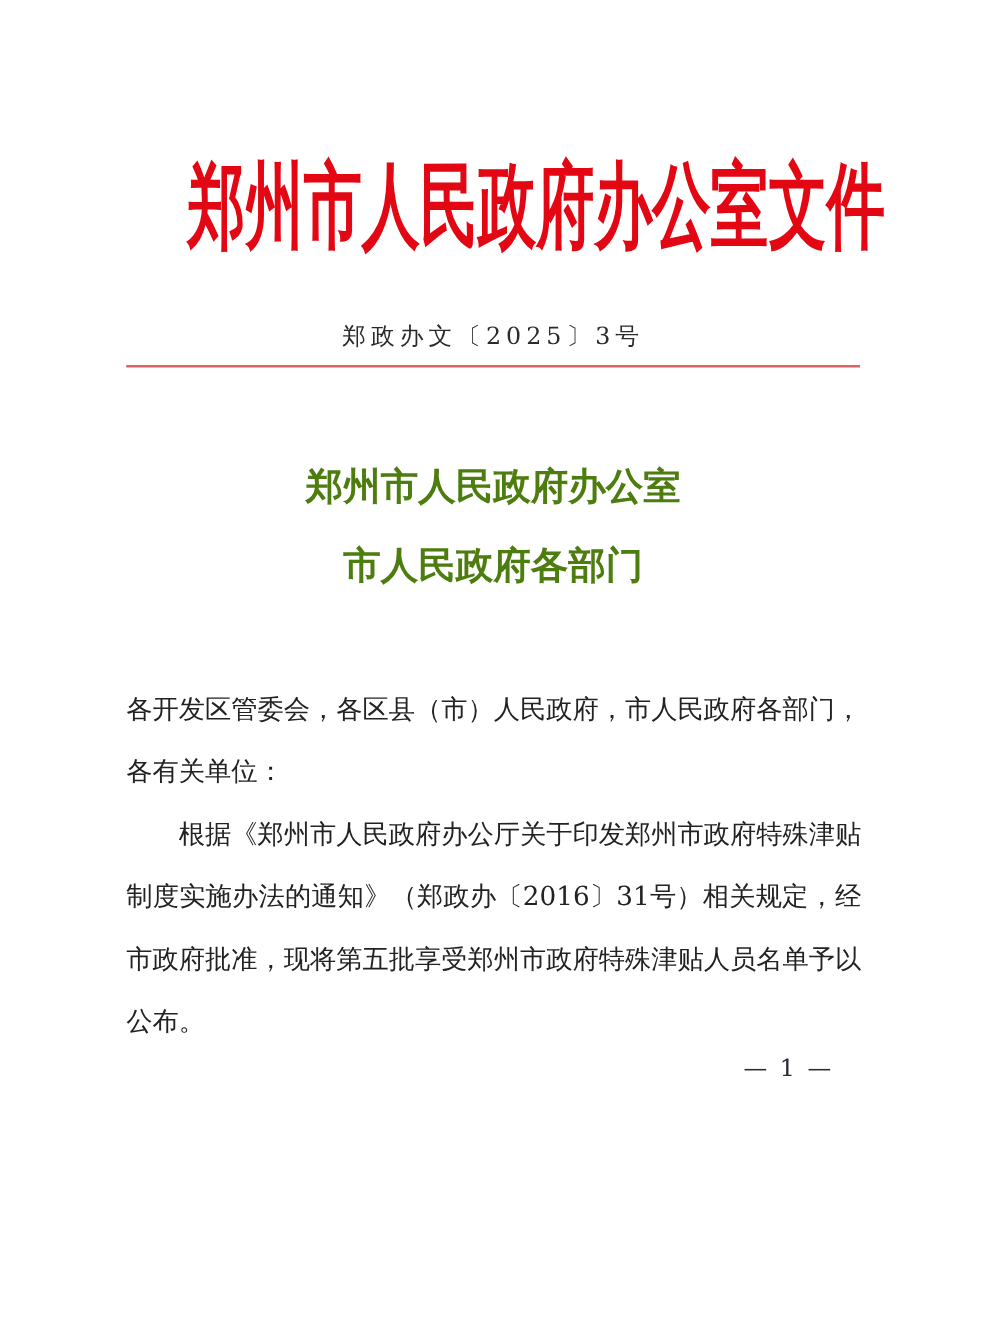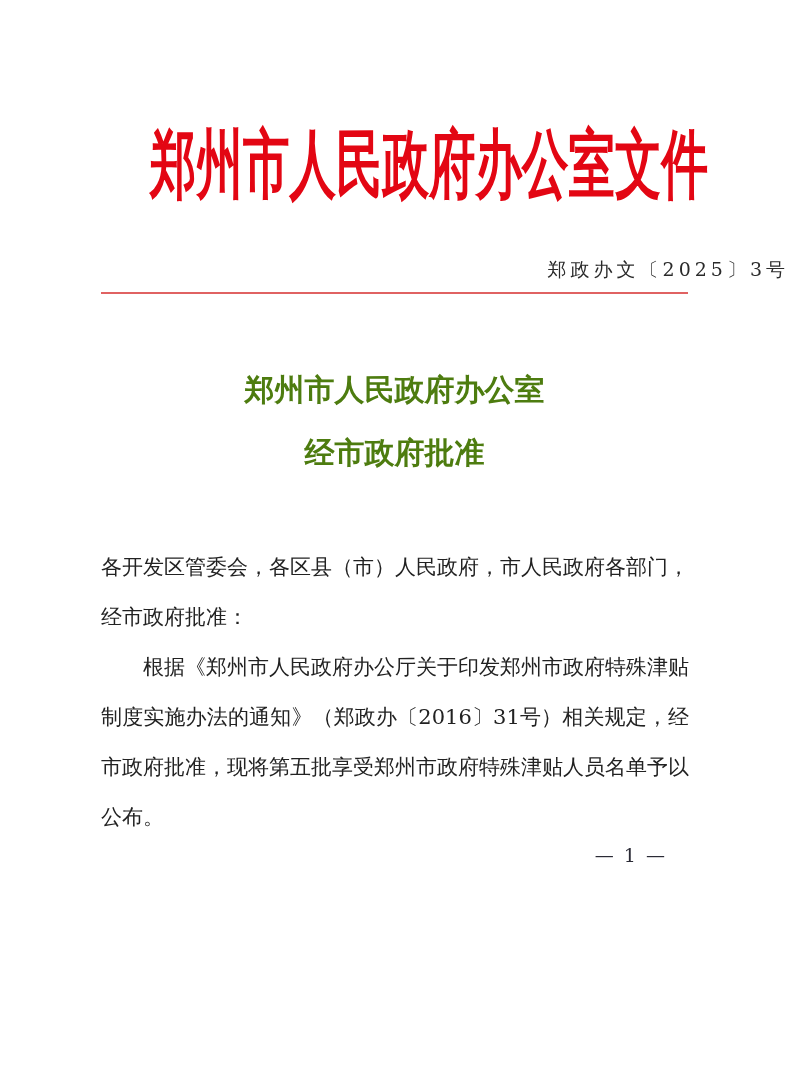--- a/index.html
+++ b/index.html
@@ -38,21 +38,21 @@
     transform: scaleX(0.62);
     transform-origin: 50% 50%;
     letter-spacing: 0;
   }
   
   .doc-number {
     position: absolute;
     top: 254px;
     left: 0;
     right: 0;
-    text-align: right;
+    text-align: center;
     font-size: 19px;
     line-height: 30px;
     letter-spacing: 4px;
     color: #2a2a2a;
   }
   
   .red-rule {
     position: absolute;
     top: 292px;
     left: 101px;
@@ -108,23 +108,23 @@
 <div class="page">
 
   <div class="header-title">郑州市人民政府办公室文件</div>
 
   <div class="doc-number">郑政办文〔2025〕3号</div>
 
   <div class="red-rule"></div>
 
   <div class="doc-title">
     <div class="t-line">郑州市人民政府办公室</div>
-    <div class="t-line">经市政府批准</div>
+    <div class="t-line">市人民政府各部门</div>
   </div>
 
   <div class="body-text">
-    <p>各开发区管委会，各区县（市）人民政府，市人民政府各部门，经市政府批准：</p>
+    <p>各开发区管委会，各区县（市）人民政府，市人民政府各部门，各有关单位：</p>
     <p class="indent">根据《郑州市人民政府办公厅关于印发郑州市政府特殊津贴制度实施办法的通知》（郑政办〔2016〕31号）相关规定，经市政府批准，现将第五批享受郑州市政府特殊津贴人员名单予以公布。</p>
   </div>
 
   <div class="page-number">— 1 —</div>
 
 </div>
 
 </body></html>

